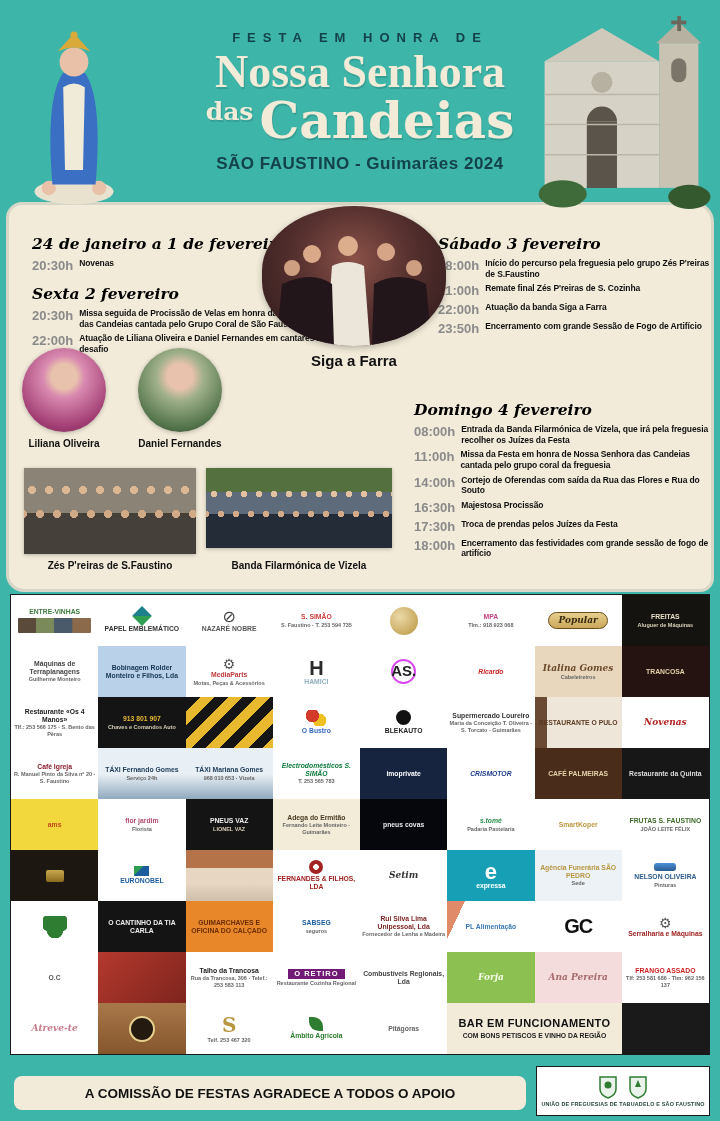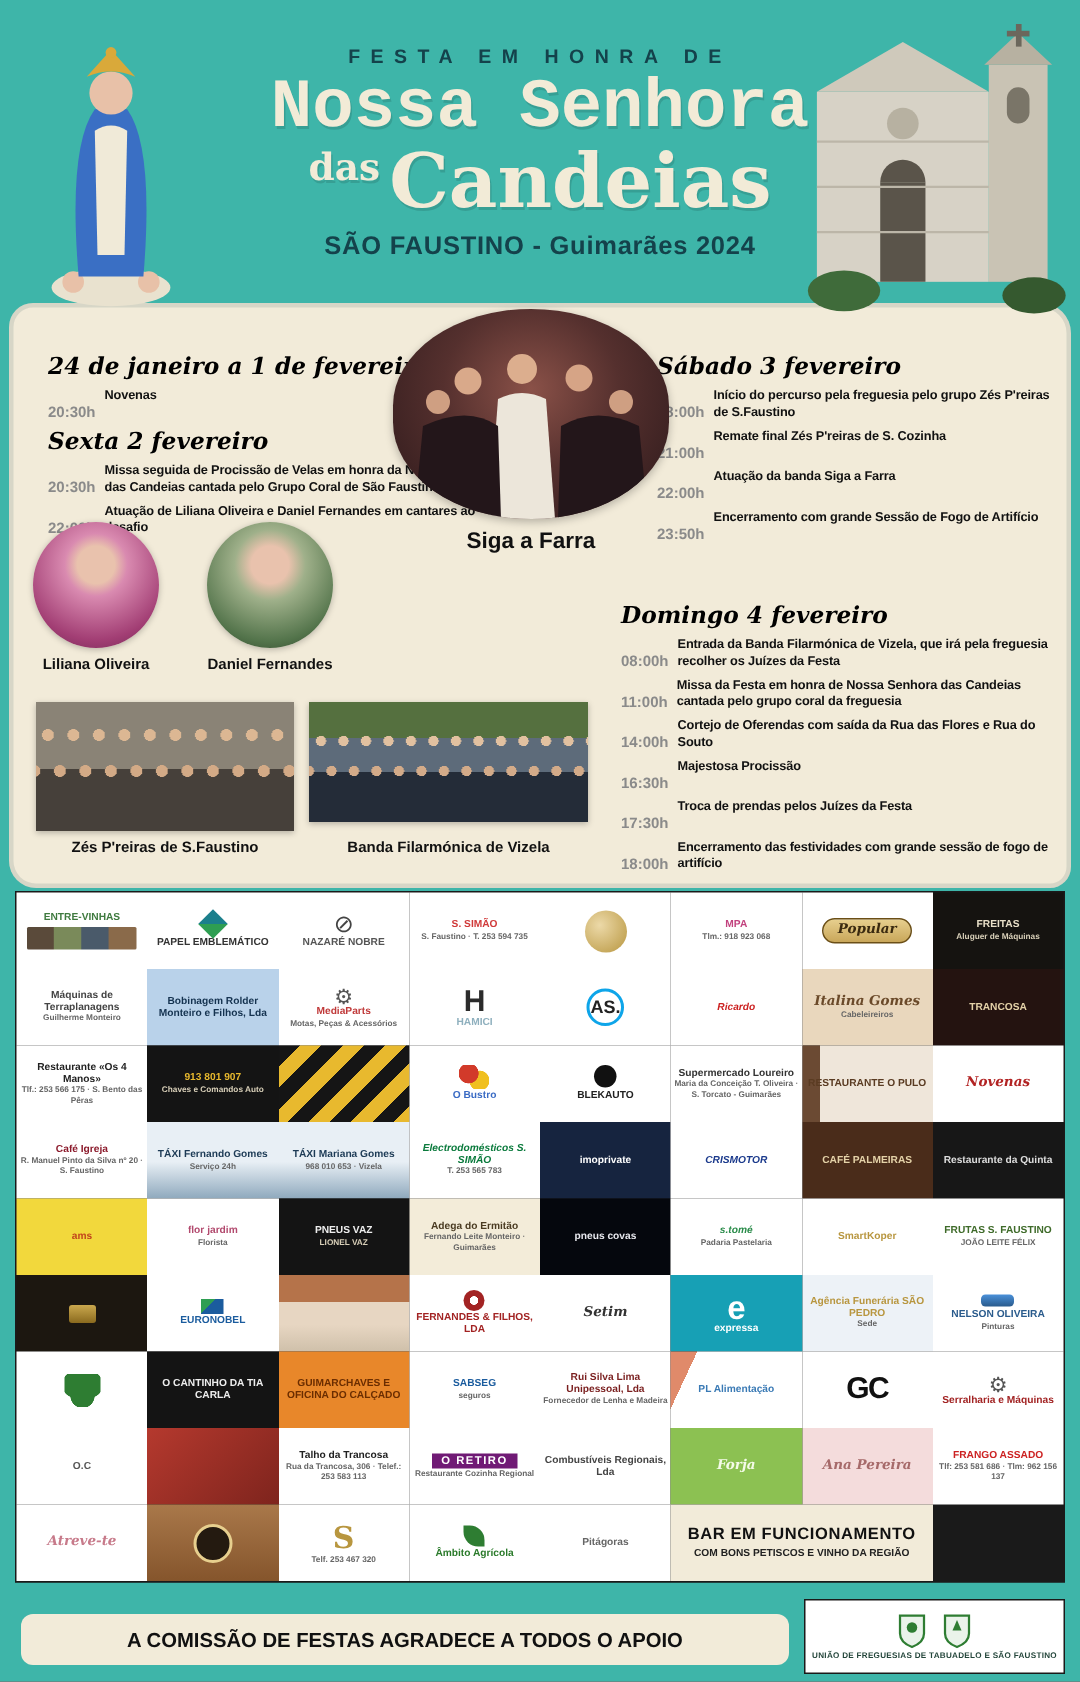--- a/index.html
+++ b/index.html
@@ -3,40 +3,40 @@
 <meta charset="utf-8">
 <style>
   html,body{margin:0;padding:0;background:#777;}
   .poster{position:relative;width:720px;height:1121px;background:#3eb5a9;overflow:hidden;
           font-family:"Liberation Sans",sans-serif;}
   .poster *{box-sizing:border-box;}
 
   
   .hdr{position:absolute;top:30px;left:130px;width:460px;text-align:center;z-index:3;}
   .kicker{font-size:13px;font-weight:bold;letter-spacing:7px;color:#14424b;}
-  .title1{font-family:Liberation Mono, monospace;font-weight:bold;font-size:46px;line-height:1.02;
+  .title1{font-family:Liberation Serif, serif;font-weight:bold;font-size:46px;line-height:1.02;
           color:#f2ebd7;text-shadow:1px 2px 0 rgba(0,0,0,.12);margin-top:4px;}
   .title2{font-family:"DejaVu Serif",serif;font-weight:bold;font-size:50px;line-height:1.0;
           color:#f2ebd7;text-shadow:1px 2px 0 rgba(0,0,0,.12);}
   .title2 .das{font-size:25px;vertical-align:18px;margin-right:6px;}
   .subtitle{font-size:17px;font-weight:bold;color:#14424b;margin-top:8px;letter-spacing:.5px;}
 
   .statue{position:absolute;left:14px;top:26px;width:120px;height:180px;z-index:2;}
   .church{position:absolute;left:530px;top:16px;width:186px;height:196px;z-index:1;}
 
   
   .parchment{position:absolute;left:6px;top:202px;width:708px;height:390px;background:#f2ebd9;
              border-radius:16px 20px 14px 18px;box-shadow:0 0 0 3px rgba(23,66,74,.12) inset;}
 
   
   .sched{position:absolute;z-index:4;color:#111;}
   .sched .sh{font-family:"DejaVu Serif",serif;font-style:italic;font-weight:bold;
              font-size:15.5px;margin:0 0 5px;color:#000;}
   .srow{display:flex;gap:6px;margin-bottom:4px;align-items:flex-start;}
-  .stime{color:#8a8a8a;font-weight:bold;font-size:10px;min-width:30px;flex:0 0 auto;margin-top:12px;}
+  .stime{color:#8a8a8a;font-weight:bold;font-size:13px;min-width:30px;flex:0 0 auto;}
   .stxt{font-weight:bold;font-size:8.5px;line-height:1.25;letter-spacing:-.1px;}
 
   #sched0{left:32px;top:234px;width:275px;}
   #sched1{left:32px;top:284px;width:308px;}
   #sched2{left:438px;top:234px;width:272px;}
   #sched3{left:414px;top:400px;width:296px;}
 
   
   .bandphoto{position:absolute;left:262px;top:206px;width:184px;height:140px;border-radius:50%/46%;
              background:radial-gradient(ellipse at 50% 38%,#8a5148 0%,#55302e 45%,#2b181a 100%);
@@ -70,22 +70,22 @@
         background:#1a1a1a;border:1px solid #1a1a1a;z-index:4;}
   .cell{background:#fff;display:flex;flex-direction:column;align-items:center;justify-content:center;
         text-align:center;padding:2px;overflow:hidden;}
   .ct{font-size:6.8px;font-weight:bold;line-height:1.12;color:#333;}
   .cs{font-size:5.5px;line-height:1.15;color:#666;margin-top:1px;font-weight:bold;}
   .dark .cs{color:#d8cfb8;}
   .script .ct{font-family:"DejaVu Serif",serif;font-style:italic;font-size:9px;font-weight:bold;}
   .ital .ct{font-style:italic;}
   .badge .ct{background:linear-gradient(#e7cf8e,#c9a75a);border:1px solid #6b4f17;border-radius:9px;
              padding:2px 9px;font-family:"DejaVu Serif",serif;font-style:italic;font-size:9px;}
-  .circle .ct{border:2px solid #0ea5e9;border-radius:50%;width:25px;height:25px;display:flex;
-              align-items:center;justify-content:center;font-size:12px;text-align:right;}
+  .circle .ct{border:2px solid #d946ef;border-radius:50%;width:25px;height:25px;display:flex;
+              align-items:center;justify-content:center;font-size:15px;text-align:right;}
   .diamond::before{content:"";width:14px;height:14px;margin-bottom:2px;
                    background:linear-gradient(135deg,#1b7f8c 50%,#2e9e52 50%);transform:rotate(45deg);}
   .nosign::before{content:"⊘";font-size:16px;color:#444;line-height:1;}
   .goldcirc::before{content:"";width:28px;height:28px;border-radius:50%;
                     background:radial-gradient(circle at 35% 35%,#ecd9a8,#b8963f);}
   .gear::before{content:"⚙";font-size:14px;color:#555;line-height:1;}
   .hamici::before{content:"H";font-size:20px;font-weight:bold;color:#2b2b2b;line-height:1;}
   .blek::before{content:"";width:15px;height:15px;border-radius:50%;background:#111;margin-bottom:2px;}
   .bustro::before{content:"";width:20px;height:16px;margin-bottom:1px;
      background:radial-gradient(circle at 32% 35%,#d23a2a 38%,transparent 40%),

